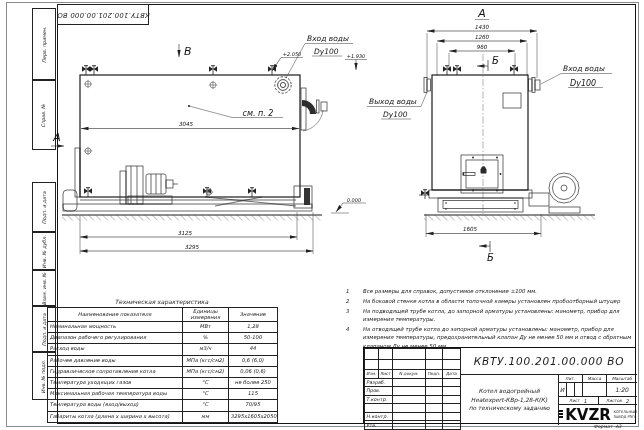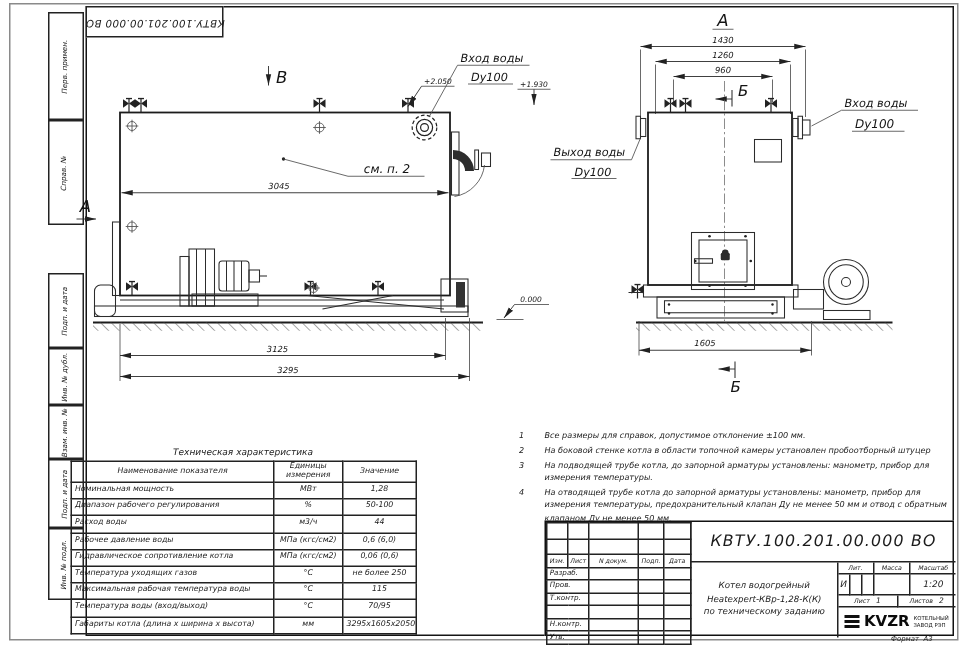--- a/index.html
+++ b/index.html
@@ -48,21 +48,21 @@
   .mrow{display:flex;}
   .mc{box-sizing:border-box;border-right:1px solid #222;border-bottom:1px solid #222;display:flex;align-items:center;justify-content:center;font-size:4.2px;}
   .mc:last-child{border-right:none;}
   .w24{width:24px;} .w25{width:25px;} .w30{width:30px;} .w8{width:8px;} .w40{width:40px;} .w39{width:39px;}
   .h8{height:8px;} .h14{height:14px;font-size:6px;}
   .sc{box-sizing:border-box;border-right:1px solid #222;border-bottom:1px solid #222;display:flex;align-items:center;justify-content:center;gap:4px;font-size:4.2px;height:8px;}
   .sc:last-child{border-right:none;}
   .sv{font-size:5px;}
   .mlogo{height:19px;display:flex;align-items:center;justify-content:center;gap:2.5px;}
   .kvzr-bars{width:10px;height:9px;background:repeating-linear-gradient(#111 0 2px,transparent 2px 3.2px);}
-  .kvzr-text{font-style:normal;font-weight:bold;font-size:10px;letter-spacing:0;color:#0a0a0a;text-align:center;}
+  .kvzr-text{font-style:normal;font-weight:bold;font-size:15px;letter-spacing:0;color:#0a0a0a;text-align:center;}
   .kvzr-sub{font-style:normal;font-size:3.6px;line-height:1.3;text-align:left;color:#222;}
   .kvzr-sub span{display:block;}
   .fmt{position:absolute;left:594px;top:423.5px;display:flex;gap:3px;font-size:4.6px;font-style:italic;}
 </style>
 </head>
 <body>
 
 <div class="page">
   <div class="outer"></div>
   <div class="frame"></div>

